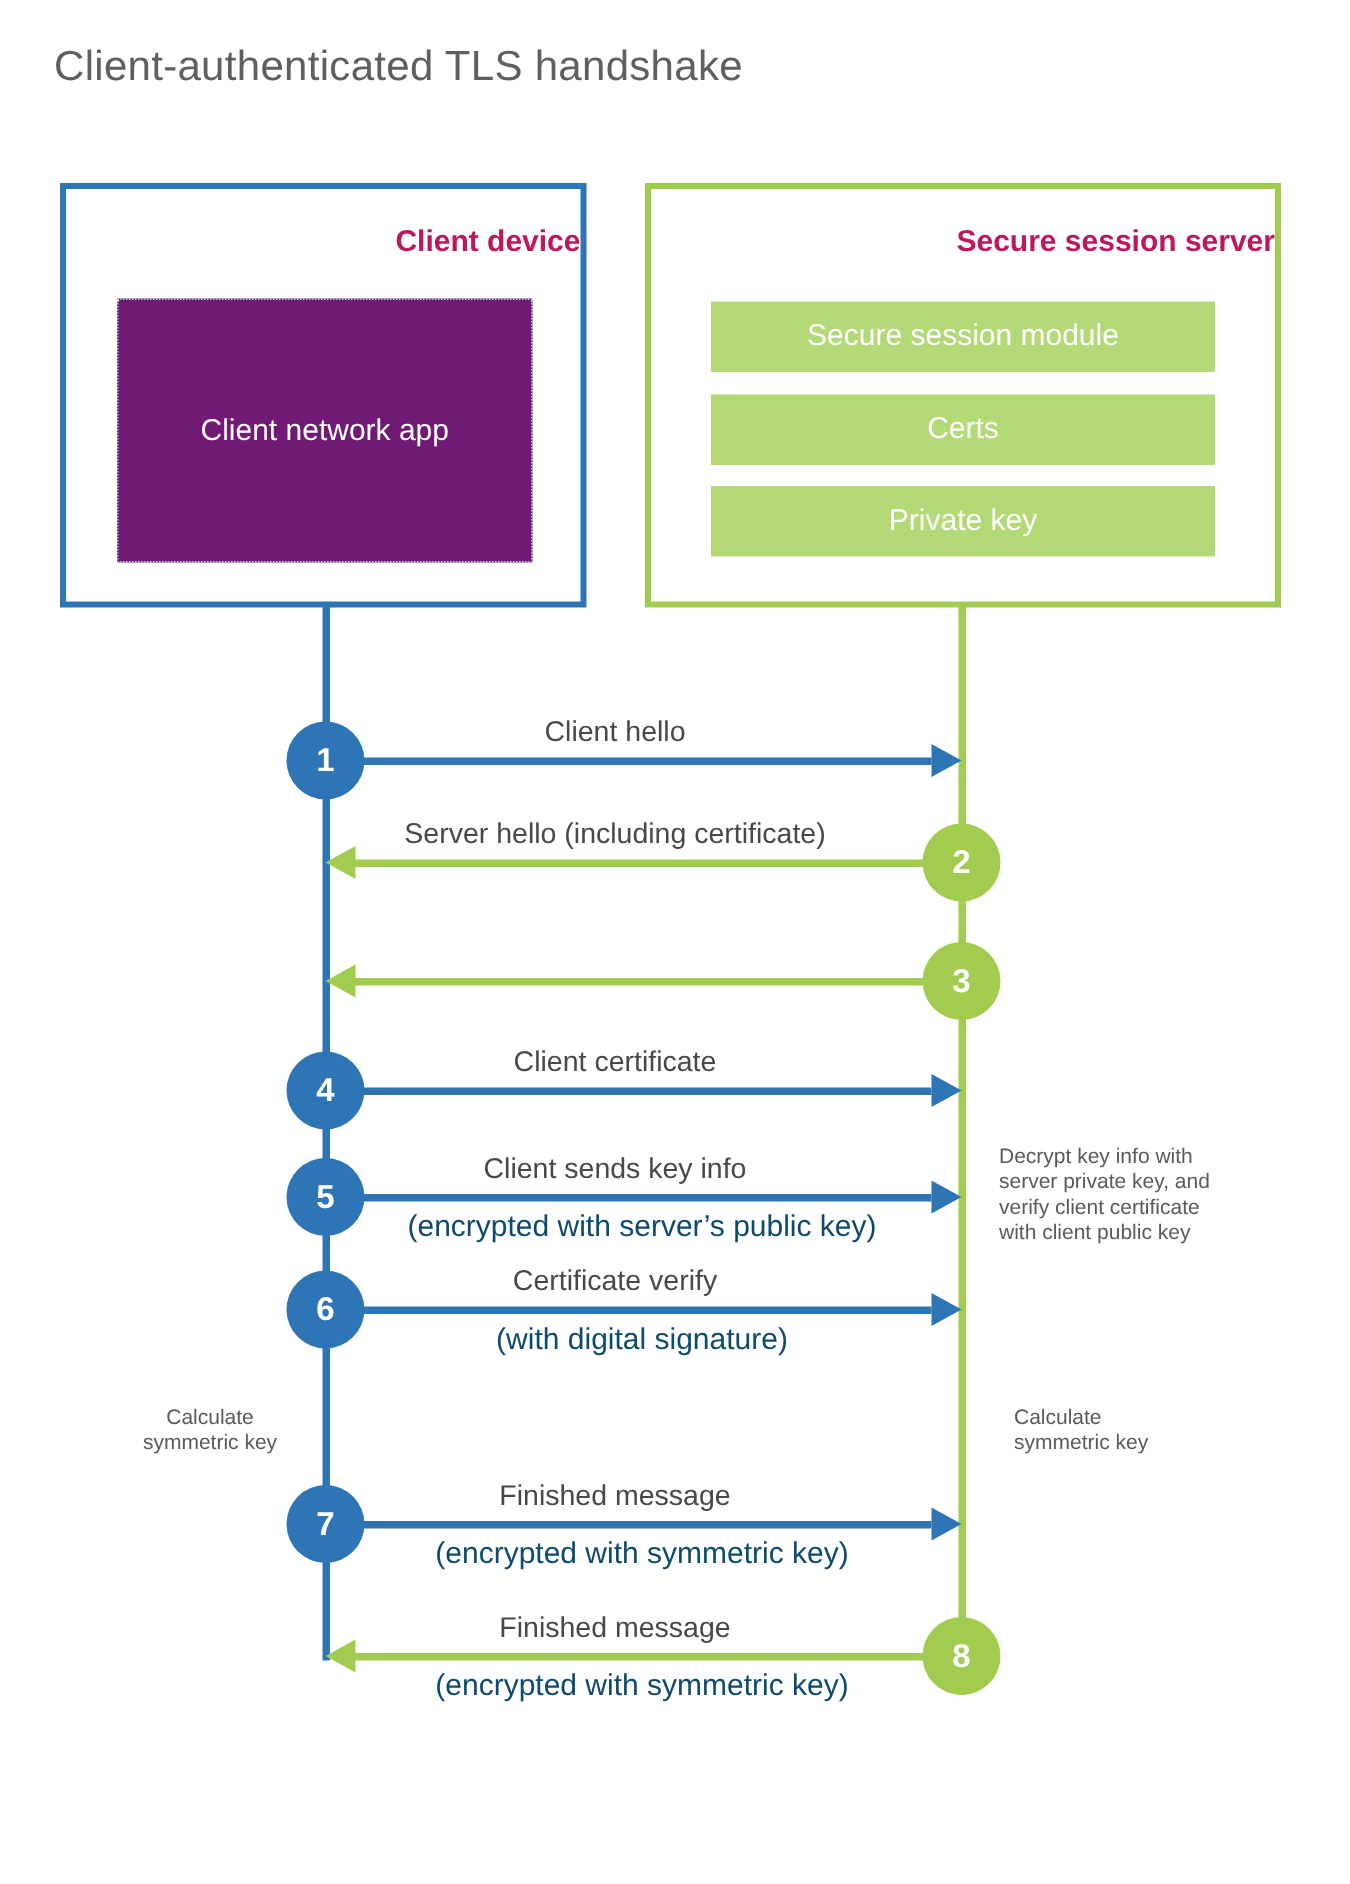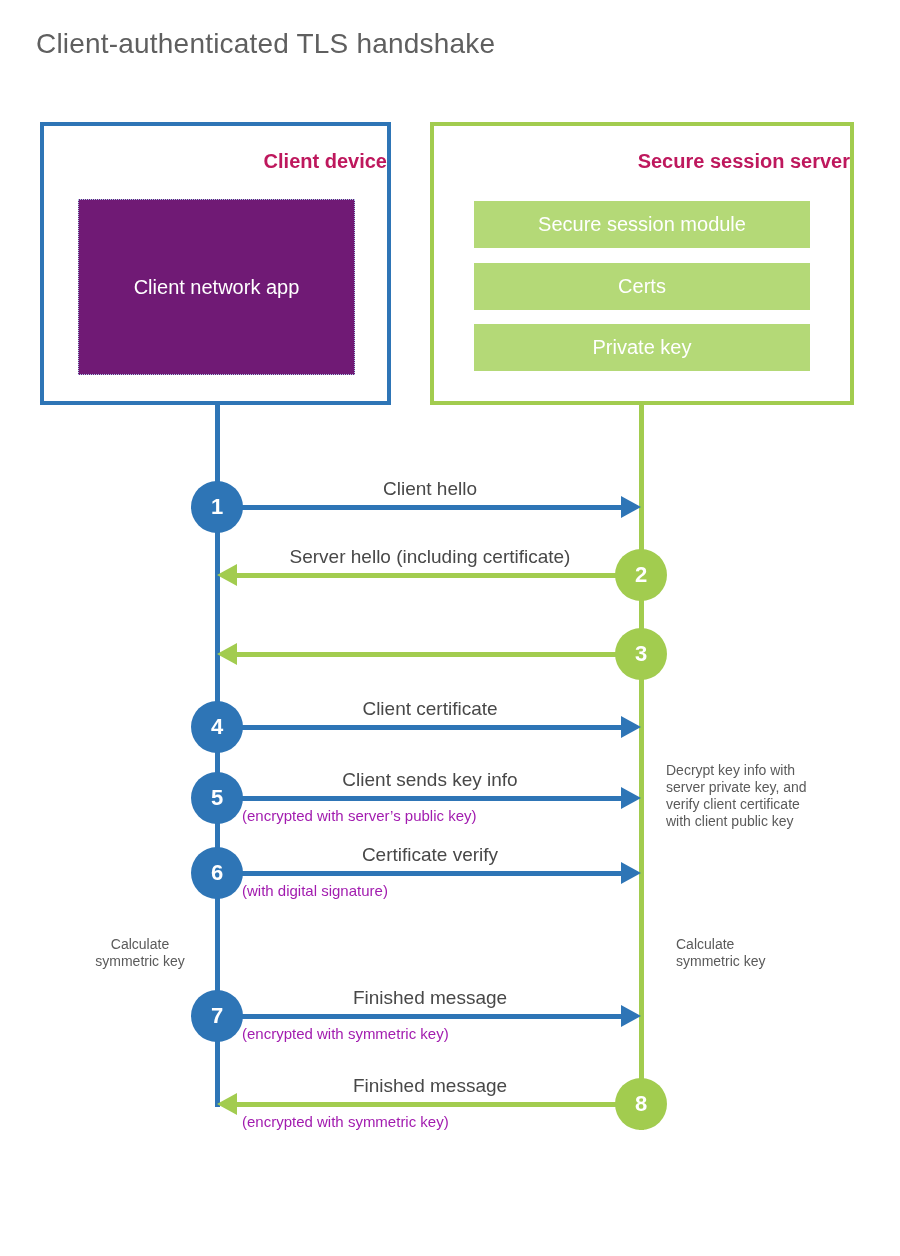--- a/index.html
+++ b/index.html
@@ -40,26 +40,26 @@
   }
   .circle.blue{background:#2E75B6;left:191px;}
   .circle.green{background:#A2CC4F;left:615px;}
   .hline{position:absolute;height:5px;}
   .hline.blue{background:#2E75B6;}
   .hline.green{background:#A2CC4F;}
   .ah{position:absolute;width:0;height:0;border-top:11px solid transparent;border-bottom:11px solid transparent;}
   .ah.right{border-left:20px solid #2E75B6;}
   .ah.left{border-right:20px solid #A2CC4F;}
   .msg-label{
-    position:absolute;left:244px;width:372px;text-align:center;
+    position:absolute;left:224px;width:372px;text-align:center;
     font-size:19px;color:#484848;
   }
   .msg-sub{
-    position:absolute;left:242px;width:372px;
-    font-size:15px;color:#a21caf;
+    position:absolute;left:242px;width:372px;text-align:center;
+    font-size:20px;color:#0c4a6e;
   }
   .side-note{
     position:absolute;font-size:14px;line-height:17px;color:#5a5a5a;
   }
   .note-decrypt{left:666px;top:762px;width:162px;text-align:left;}
   .note-calc-left{left:92px;top:936px;width:96px;text-align:center;}
   .note-calc-right{left:676px;top:936px;width:110px;text-align:left;}
 </style>
 </head>
 <body>

